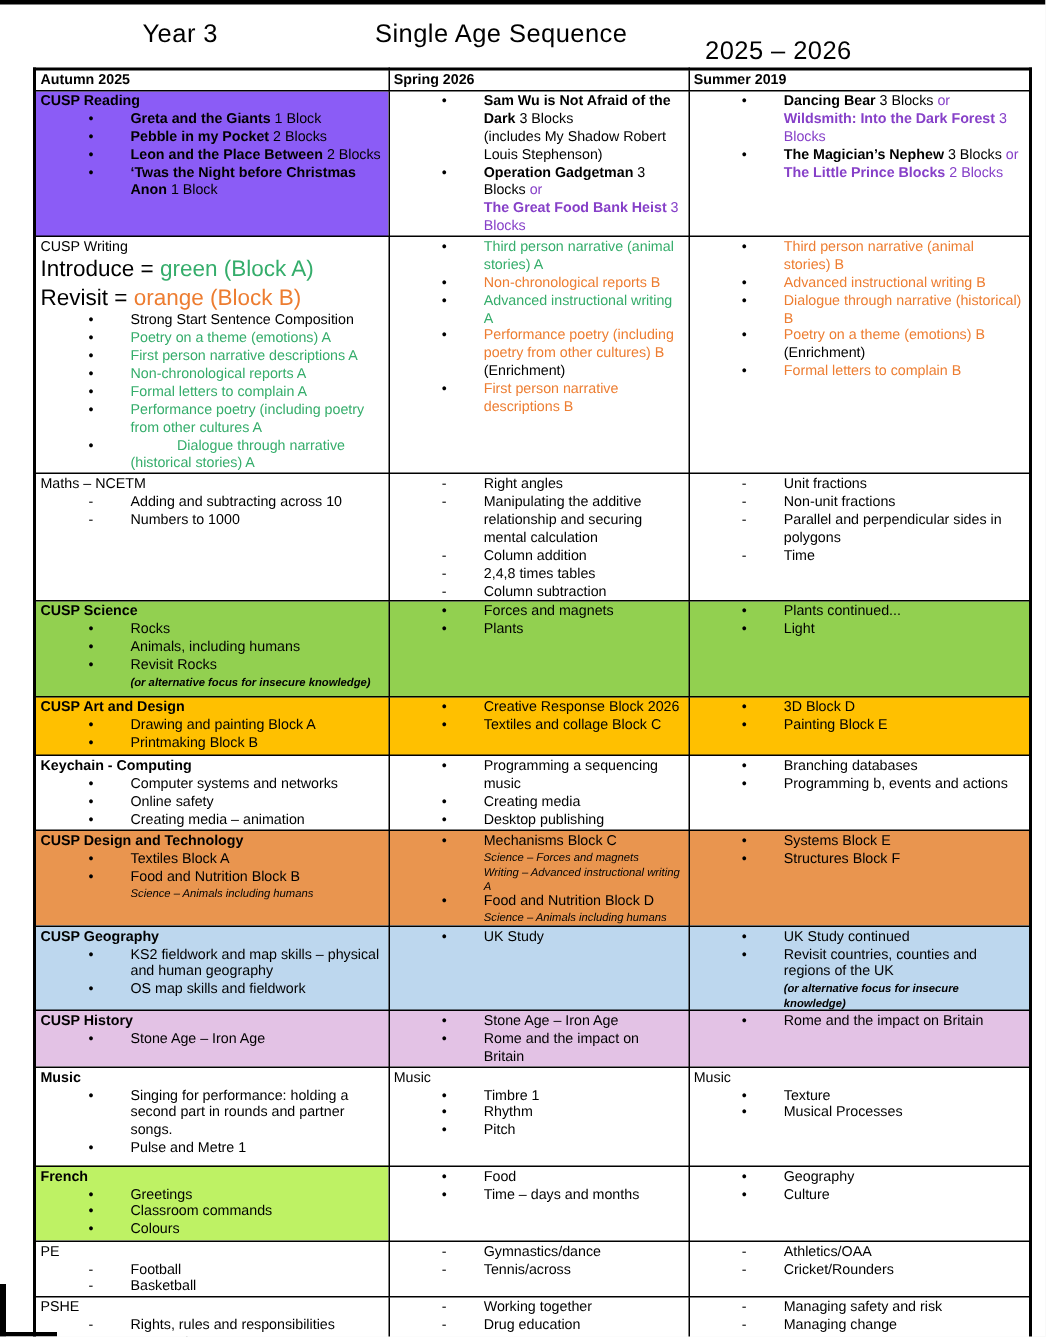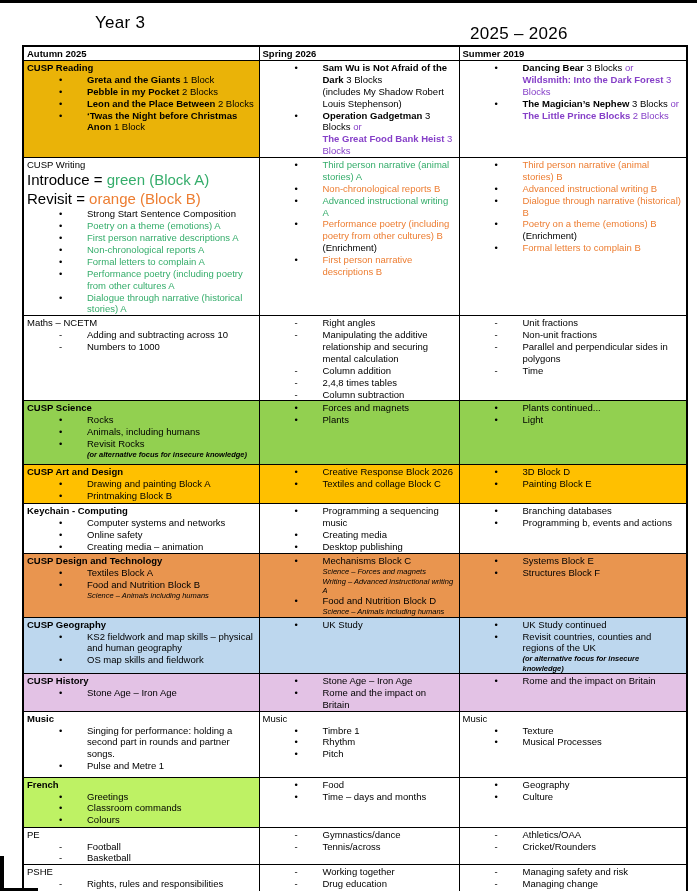--- a/index.html
+++ b/index.html
@@ -58,36 +58,37 @@
   .note{font-size:7.5px;font-style:italic;line-height:1.25;}
   .note.b{font-weight:bold;}
 </style>
 </head>
 <body>
 
 <div id="page">
   <div id="top-rule"></div>
   <div class="titlebar">
     <span class="t-year">Year 3</span>
+    <span class="t-seq">Single Age Sequence</span>
     <span class="t-years">2025 – 2026</span>
   </div>
   <table id="curriculum-table">
     <colgroup>
       <col class="c0">
         <col class="c1">
         <col class="c2">
     </colgroup>
     <tbody id="table-body">
         <tr class="r-colhead">
           <td class="colhead">Autumn 2025</td>
           <td class="colhead">Spring 2026</td>
           <td class="colhead">Summer 2019</td>
         </tr>
         <tr class="r-reading">
-          <td style="background: #eab308;">
+          <td style="background: #8b5cf6;">
             <div class="hdr b">CUSP Reading</div>
             <div class="item">
               <span class="bullet">•</span>
               <div class="itext">
                 <div class="line"><span class="sg b">Greta and the Giants </span><span class="sg">1 Block</span></div>
               </div>
             </div>
             <div class="item">
               <span class="bullet">•</span>
               <div class="itext">
@@ -176,21 +177,21 @@
             </div>
             <div class="item">
               <span class="bullet">•</span>
               <div class="itext">
                 <div class="line"><span class="sg" style="color: rgb(53, 173, 107);">Performance poetry (including poetry from other cultures A</span></div>
               </div>
             </div>
             <div class="item">
               <span class="bullet">•</span>
               <div class="itext">
-                <div class="line"><span class="sg" style="color: rgb(53, 173, 107);">Dialogue through narrative (historical stories) A</span></div>
+                <div class="line"><span class="sg" style="color: rgb(53, 173, 107); margin-left: 31px;">Dialogue through narrative (historical stories) A</span></div>
               </div>
             </div>
           </td>
           <td style="background: rgb(255, 255, 255);">
             <div class="item">
               <span class="bullet">•</span>
               <div class="itext">
                 <div class="line"><span class="sg" style="color: rgb(53, 173, 107);">Third person narrative (animal stories) A</span></div>
               </div>
             </div>

